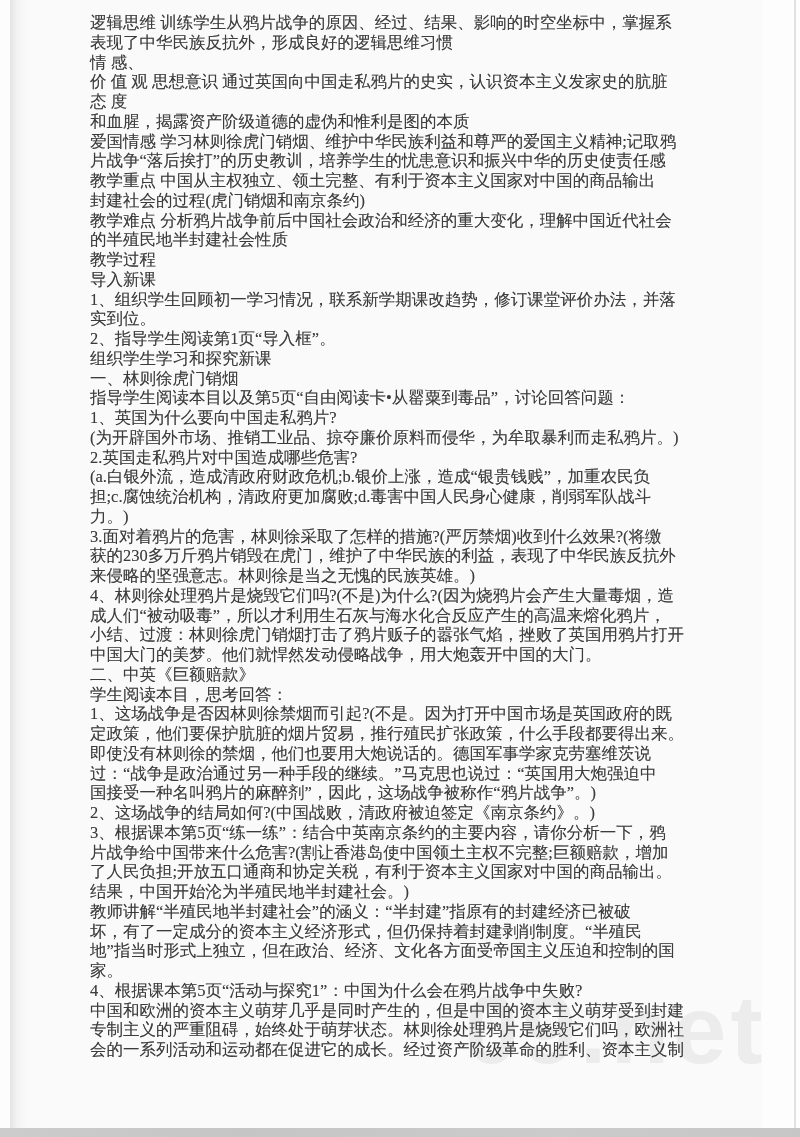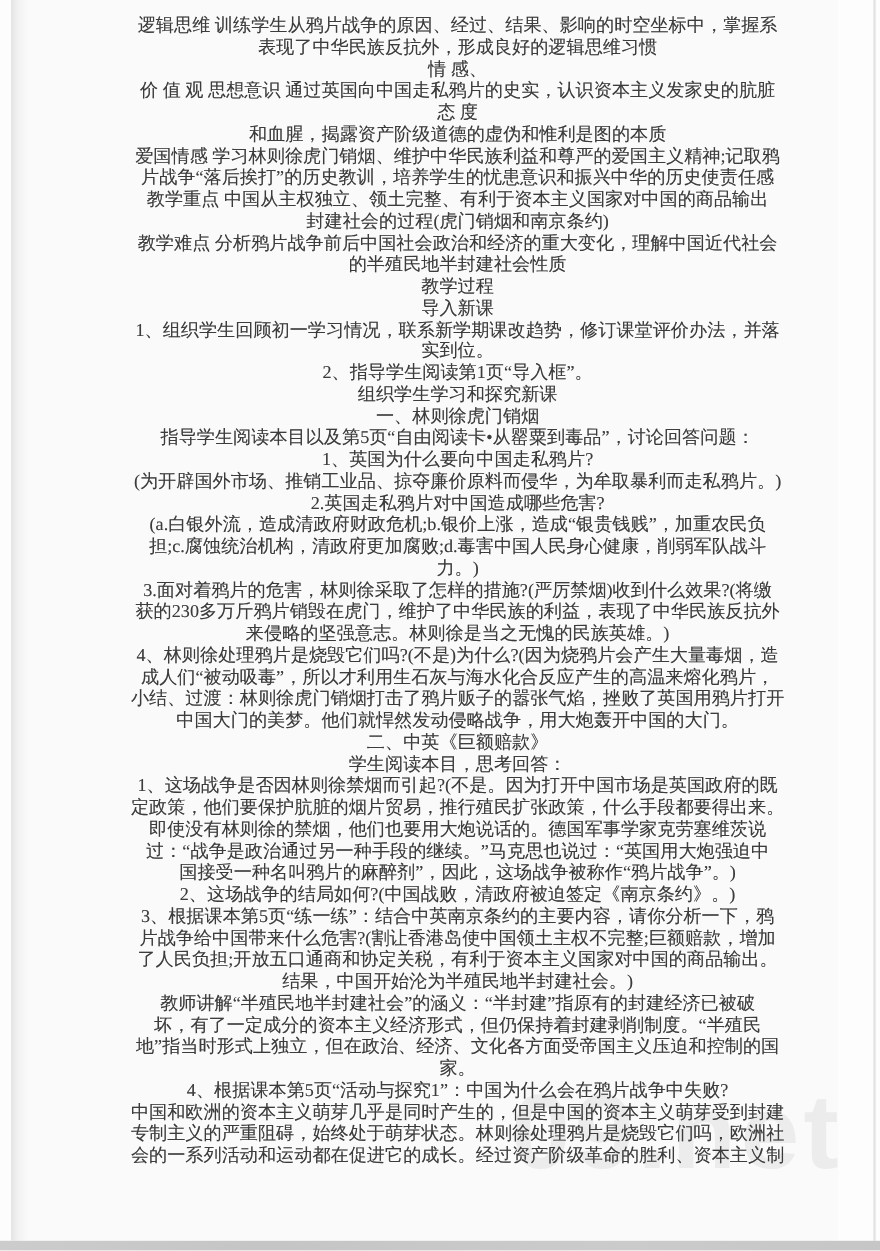--- a/index.html
+++ b/index.html
@@ -74,21 +74,20 @@
     user-select: none;
     white-space: nowrap;
   }
   
   .textblock {
     position: absolute;
     left: 80px;
     top: 13px;
     width: 652px;
     z-index: 2;
-    text-align: center;
   }
   .line {
     font-size: 16.5px;
     line-height: 19.75px;
     height: 19.75px;
     color: #3c3c3c;
     text-shadow: 0 0 0.6px rgba(70,70,70,0.45);
     white-space: nowrap;
     overflow: visible;
   }

